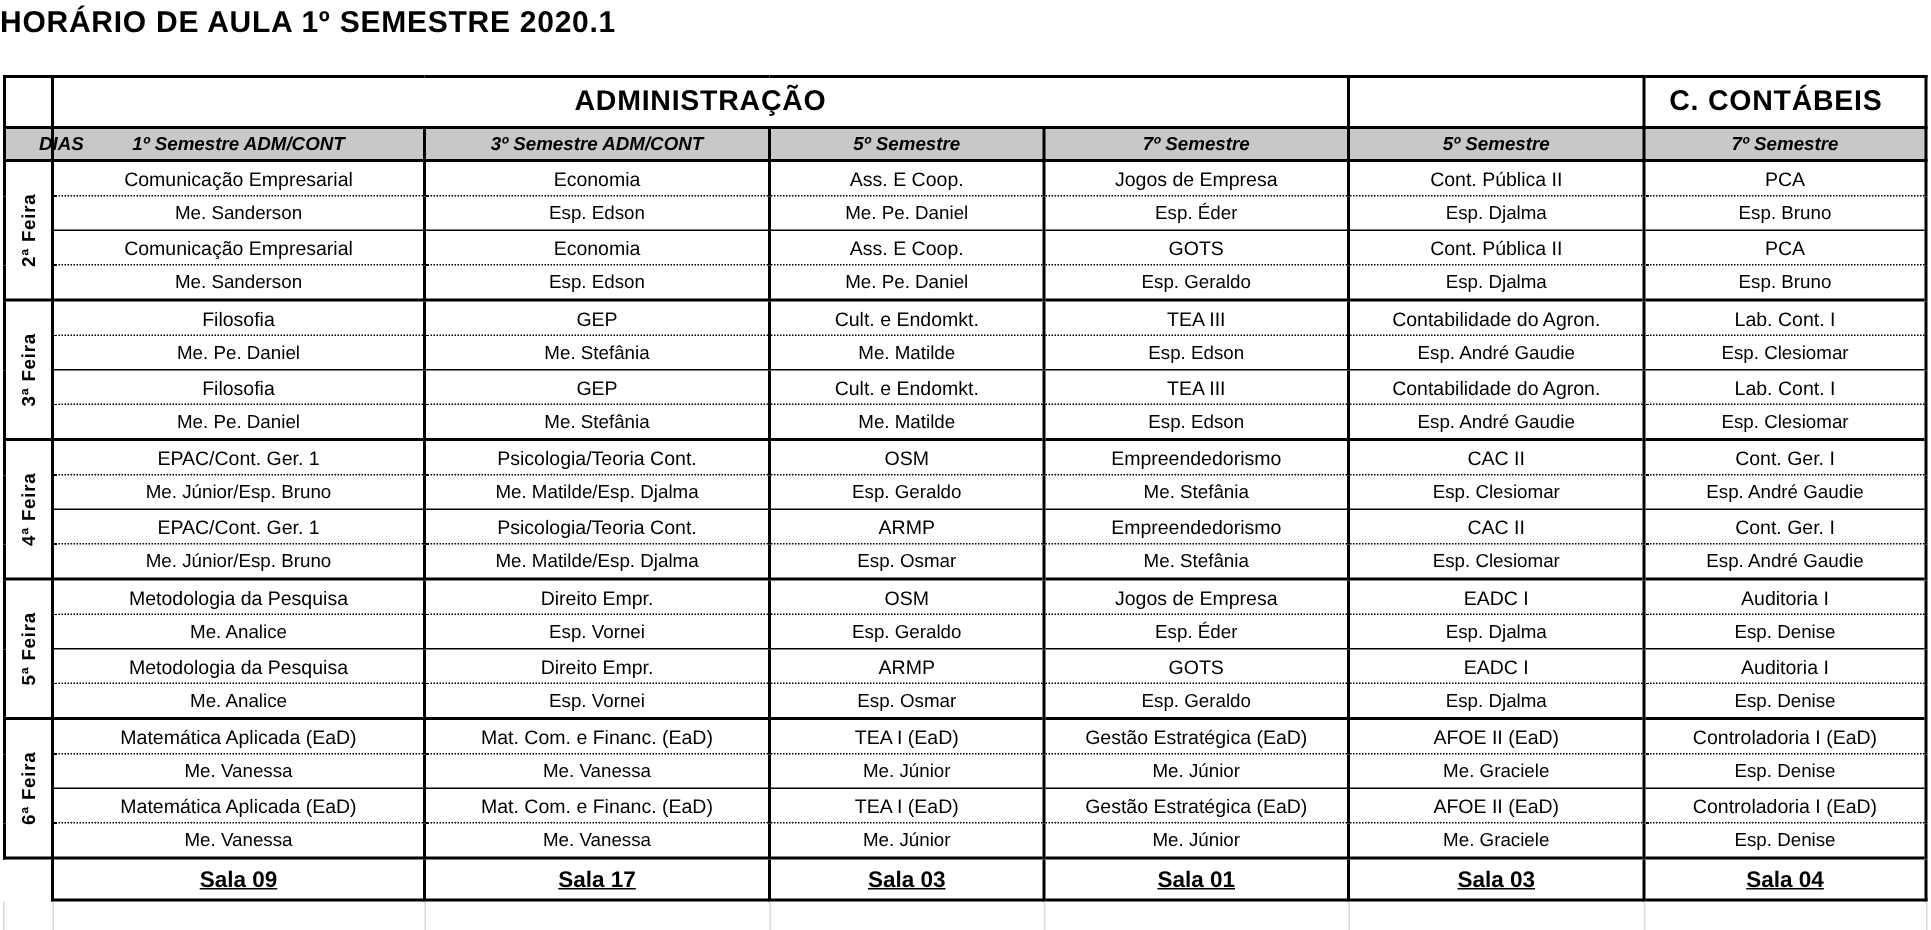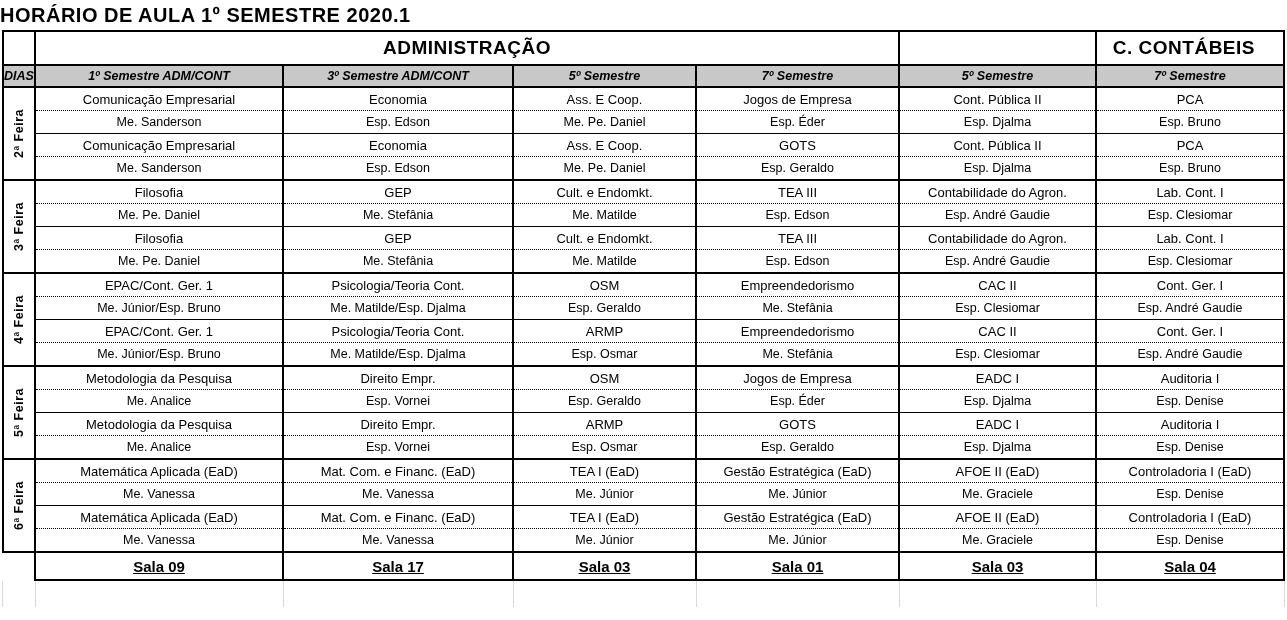--- a/index.html
+++ b/index.html
@@ -28,20 +28,21 @@
     font-weight: bold;
     letter-spacing: 0.5px;
     white-space: nowrap;
   }
 
   
   #schedule-wrap {
     padding: 0 2px 0 2px;
     box-sizing: border-box;
     width: 1287px;
+    margin-top: 20px;
   }
   table.sched {
     border-collapse: collapse;
     table-layout: fixed;
     width: 1283px;
     background: #ffffff;
   }
   table.sched td, table.sched th {
     padding: 0;
     margin: 0;
@@ -73,20 +74,21 @@
   .colhead-txt {
     font-size: 12.5px;
     font-weight: bold;
     font-style: italic;
     white-space: nowrap;
   }
   .dias-txt {
     font-size: 12.5px;
     font-weight: bold;
     font-style: italic;
+    padding-left: 22px;
   }
 
   
   td.day-cell {
     width: 32px;
   }
   .day-label {
     writing-mode: vertical-rl;
     transform: rotate(180deg);
     font-size: 12.5px;

